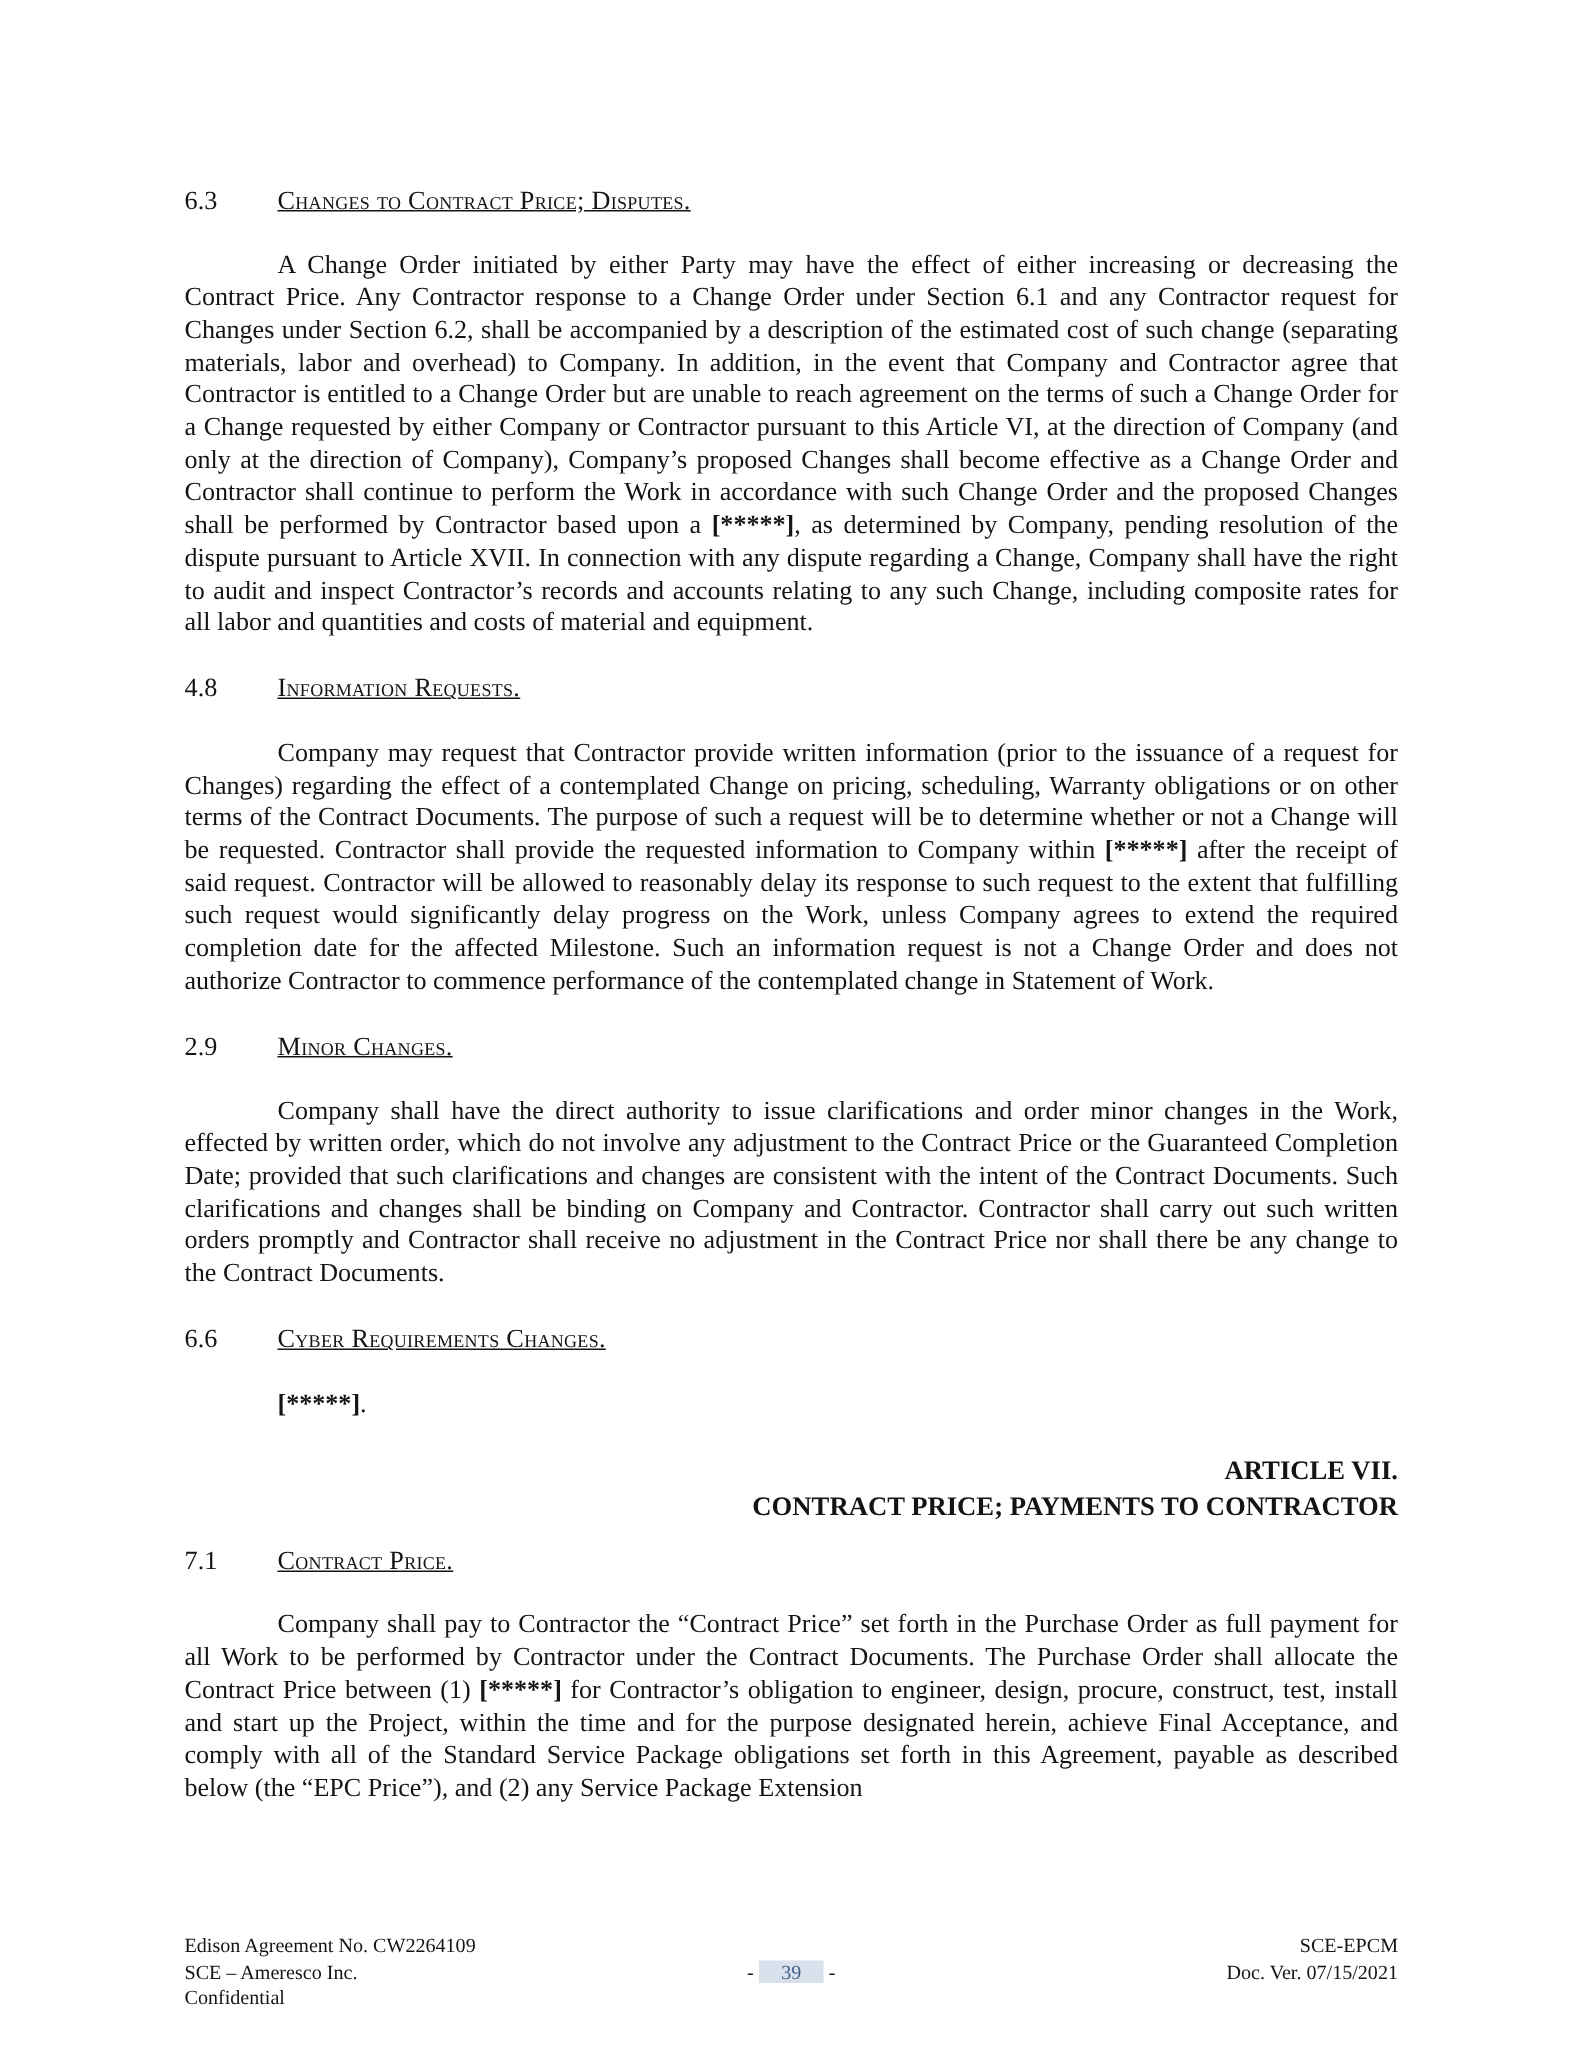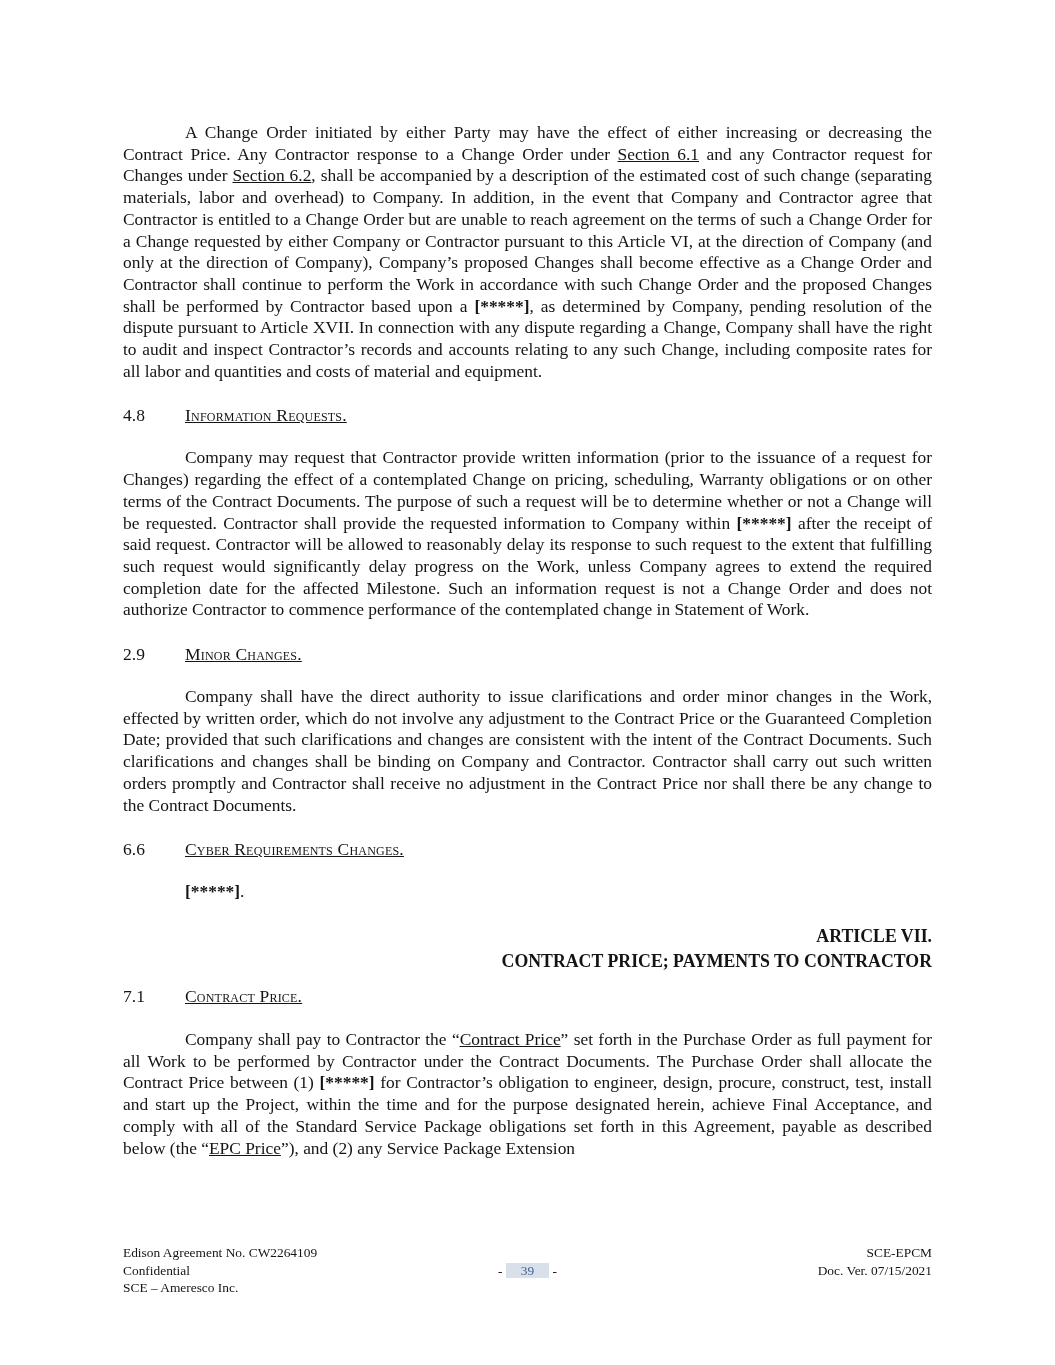--- a/index.html
+++ b/index.html
@@ -35,53 +35,56 @@
     letter-spacing: 0.2px;
   }
   .body-para {
     font-size: 17.4px;
     line-height: 21.7px;
     text-align: justify;
     text-indent: 62px;
     margin: 0 0 21.5px 0;
   }
   .run-b { font-weight: bold; }
-  .run-u { text-decoration: underline; }
+  .run-u { }
   .article-heading {
     text-align: right;
     font-weight: bold;
     font-size: 17.8px;
     line-height: 24.5px;
     margin: 0 0 12px 0;
   }
   .footer {
     position: absolute;
     left: 123px;
     right: 123px;
-    top: 1244px;
+    top: 1288px;
     display: grid;
     grid-template-columns: 1fr auto 1fr;
     font-size: 13.4px;
     line-height: 17.6px;
   }
   .footer-left { text-align: left; }
   .footer-center { text-align: center; padding-top: 17.6px; }
   .footer-right { text-align: right; }
   .page-num-shaded {
     background: var(--page-number-bg, #d8e0ec);
     color: var(--page-number-text, #45618c);
     padding: 0 15px;
   }
 </style>
 </head>
 <body>
 
 <div class="page">
 
   <div class="section">
+    <div class="section-heading">
+      <span class="sec-num">6.3</span><span class="sec-title">Changes to Contract Price; Disputes.</span>
+    </div>
     <p class="body-para"><span>A Change Order initiated by either Party may have the effect of either increasing or decreasing the Contract Price.  Any Contractor response to a Change Order under </span><span class="run-u">Section 6.1</span><span> and any Contractor request for Changes under </span><span class="run-u">Section 6.2</span><span>, shall be accompanied by a description of the estimated cost of such change (separating materials, labor and overhead) to Company.  In addition, in the event that Company and Contractor agree that Contractor is entitled to a Change Order but are unable to reach agreement on the terms of such a Change Order for a Change requested by either Company or Contractor pursuant to this Article VI, at the direction of Company (and only at the direction of Company), Company’s proposed Changes shall become effective as a Change Order and Contractor shall continue to perform the Work in accordance with such Change Order and the proposed Changes shall be performed by Contractor based upon a </span><span class="run-b">[*****]</span><span>, as determined by Company, pending resolution of the dispute pursuant to Article XVII.  In connection with any dispute regarding a Change, Company shall have the right to audit and inspect Contractor’s records and accounts relating to any such Change, including composite rates for all labor and quantities and costs of material and equipment.</span></p>
   </div>
 
   <div class="section">
     <div class="section-heading">
       <span class="sec-num">4.8</span><span class="sec-title">Information Requests.</span>
     </div>
     <p class="body-para"><span>Company may request that Contractor provide written information (prior to the issuance of a request for Changes) regarding the effect of a contemplated Change on pricing, scheduling, Warranty obligations or on other terms of the Contract Documents.  The purpose of such a request will be to determine whether or not a Change will be requested.  Contractor shall provide the requested information to Company within </span><span class="run-b">[*****]</span><span> after the receipt of said request.  Contractor will be allowed to reasonably delay its response to such request to the extent that fulfilling such request would significantly delay progress on the Work, unless Company agrees to extend the required completion date for the affected Milestone.  Such an information request is not a Change Order and does not authorize Contractor to commence performance of the contemplated change in Statement of Work.</span></p>
   </div>
 
@@ -107,22 +110,22 @@
   <div class="section">
     <div class="section-heading">
       <span class="sec-num">7.1</span><span class="sec-title">Contract Price.</span>
     </div>
     <p class="body-para"><span>Company shall pay to Contractor the “</span><span class="run-u">Contract Price</span><span>” set forth in the Purchase Order as full payment for all Work to be performed by Contractor under the Contract Documents.  The Purchase Order shall allocate the Contract Price between (1) </span><span class="run-b">[*****]</span><span> for Contractor’s obligation to engineer, design, procure, construct, test, install and start up the Project, within the time and for the purpose designated herein, achieve Final Acceptance, and comply with all of the Standard Service Package obligations set forth in this Agreement, payable as described below (the “</span><span class="run-u">EPC Price</span><span>”), and (2) any Service Package Extension</span></p>
   </div>
 
   <div class="footer">
     <div class="footer-left">
       <div>Edison Agreement No. CW2264109</div>
+      <div>SCE – Ameresco Inc.</div>
       <div>Confidential</div>
-      <div>SCE – Ameresco Inc.</div>
     </div>
     <div class="footer-center">
       <span>- </span><span class="page-num-shaded">39</span><span> -</span>
     </div>
     <div class="footer-right">
       <div>SCE-EPCM</div>
       <div>Doc. Ver. 07/15/2021</div>
     </div>
   </div>
 

